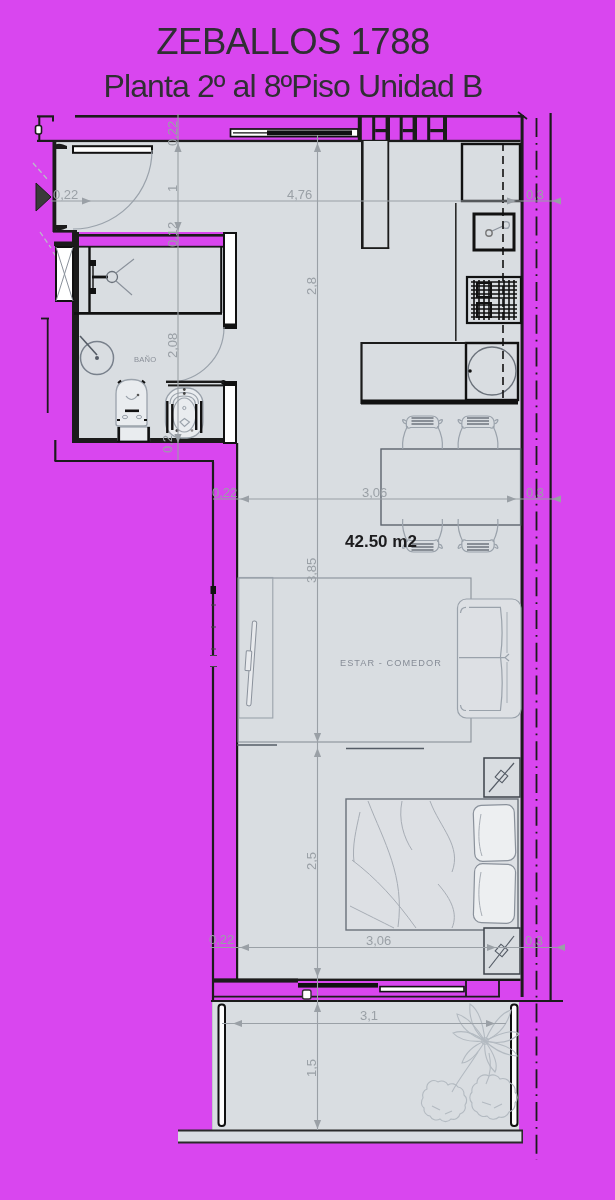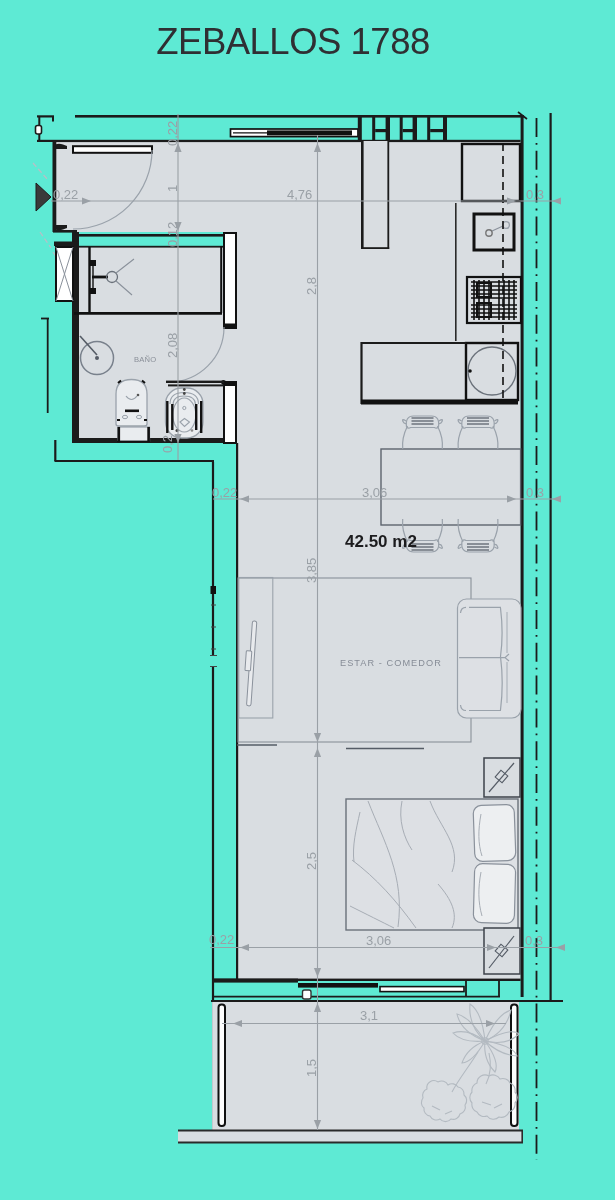--- a/index.html
+++ b/index.html
@@ -1,29 +1,30 @@
 <!DOCTYPE html>
 <html><head>
 <meta charset="utf-8">
 <style>
   html,body{margin:0;padding:0;background:#ffffff;}
-  .page{position:relative;width:615px;height:1200px;background:#5eead4;overflow:hidden;
+  .page{position:relative;width:615px;height:1200px;background:#d946ef;overflow:hidden;
         font-family:"Liberation Sans", sans-serif;}
   svg{position:absolute;left:0;top:0;}
   .ttl{position:absolute;left:0;top:20.5px;width:586px;text-align:center;
        font-size:36.5px;color:#2f2f33;letter-spacing:-0.5px;}
   .sub{position:absolute;left:0;top:64px;width:586px;text-align:center;
        font-size:28px;color:#2f2f33;}
 </style>
 </head>
 <body>
 <div class="page">
 
 <div class="ttl">ZEBALLOS 1788</div>
 
+<div class="sub" style="top:67.5px;font-size:32px;letter-spacing:-0.9px;">Planta 2º al 8ºPiso Unidad B</div>
 <svg width="615" height="1200" viewBox="0 0 615 1200">
 
   <polygon points="56,141 520.6,141 520.6,979 237,979 237,232 56,232" fill="#d9dde1"></polygon>
 
   <rect x="79" y="246" width="145" height="193" fill="#d9dde1"></rect>
 
   <rect x="212" y="1001" width="307" height="129" fill="#d9dde1"></rect>
 
   <rect x="75" y="115" width="449" height="2.6" fill="#1b1b1b"></rect>
 

